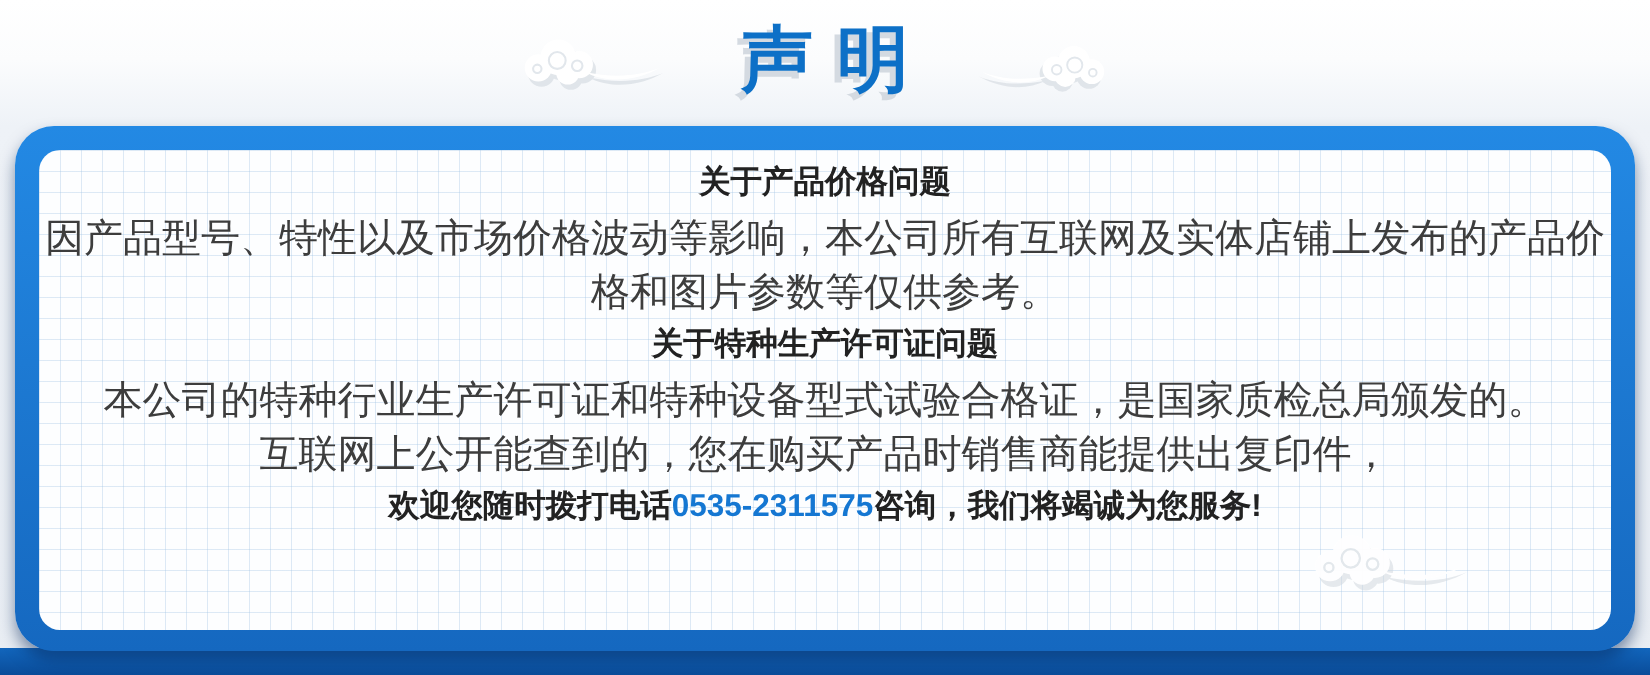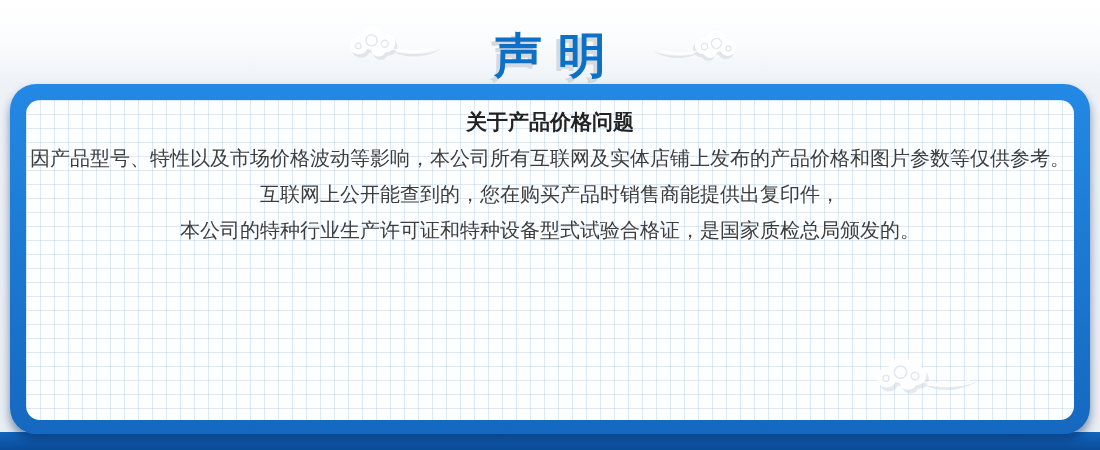--- a/index.html
+++ b/index.html
@@ -10,21 +10,21 @@
   }
   .page{
     position:relative;width:1100px;height:450px;
     background:linear-gradient(180deg,#ffffff 0%,#fbfcfd 40px,#eef2f7 84px,#e9eef4 100%);
   }
   
   .header{
     position:absolute;left:0;top:0;width:1100px;height:84px;
   }
   .title{
-    position:absolute;left:0;right:0;top:8px;margin:16px;
+    position:absolute;left:0;right:0;top:8px;margin:0;
     text-align:center;
     font-size:48px;font-weight:900;
     color:#0d70c7;
     letter-spacing:16px;padding-left:16px;
     text-shadow:-4px 4px 0 #d4dae1;
   }
   .cloud{position:absolute;}
   .cloud-left{left:335px;top:20px;width:115px;height:42px;}
   .cloud-right{left:645px;top:25px;width:105px;height:38px;transform:scaleX(-1);}
   .cloud-card{position:absolute;left:835px;top:250px;width:125px;height:46px;opacity:.95;}
@@ -47,21 +47,21 @@
     background-color:#fdfeff;
     background-image:
       linear-gradient(to right, rgba(168,200,230,.38) 1px, transparent 1px),
       linear-gradient(to bottom, rgba(168,200,230,.38) 1px, transparent 1px);
     background-size:14px 14px;
     padding-top:4px;
     overflow:hidden;
   }
   .card p{
     margin:0;line-height:36px;text-align:center;
-    font-size:20px;color:#3d3d3d;
+    font-size:26px;color:#3d3d3d;
     position:relative;z-index:2;
   }
   .card p.h{font-weight:bold;font-size:21px;color:#222222;}
   .card p.contact{font-weight:bold;font-size:21px;color:#222222;}
   .phone{color:#1577d2;}
 </style>
 </head>
 <body>
 
 <svg width="0" height="0" style="position:absolute">
@@ -106,23 +106,25 @@
   </div>
 
   <div class="footer-band"></div>
 
   <div class="panel">
     <div class="card">
 
       <p class="h">关于产品价格问题</p>
       <p>因产品型号、特性以及市场价格波动等影响，本公司所有互联网及实体店铺上发布的产品价格和图片参数等仅供参考。</p>
 
+      <p class="h">关于特种生产许可证问题</p>
+      <p>本公司的特种行业生产许可证和特种设备型式试验合格证，是国家质检总局颁发的。</p>
       <p>互联网上公开能查到的，您在购买产品时销售商能提供出复印件，</p>
-      <p>本公司的特种行业生产许可证和特种设备型式试验合格证，是国家质检总局颁发的。</p>
 
+      <p class="contact"><span>欢迎您随时拨打电话</span><span class="phone">0535-2311575</span><span>咨询，我们将竭诚为您服务!</span></p>
 
       <svg class="cloud cloud-card" viewBox="0 0 140 60">
         <use href="#auspicious-cloud"></use>
       </svg>
     </div>
   </div>
 
 </div>
 
 </body></html>

